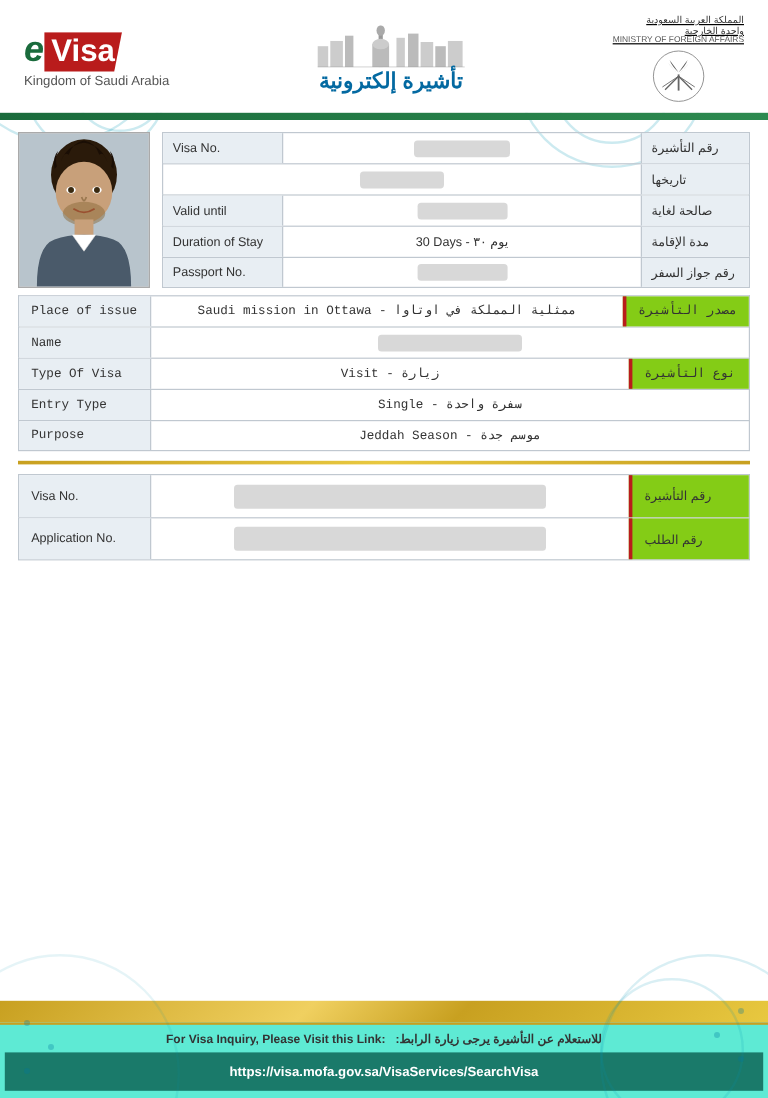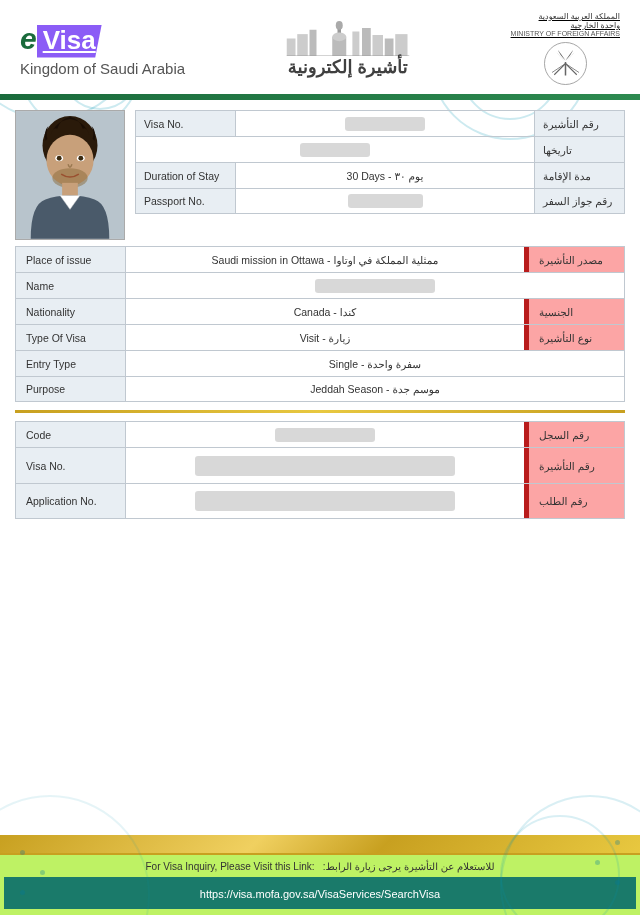--- a/index.html
+++ b/index.html
@@ -58,21 +58,21 @@
       align-items: center;
     }
 
     .city-skyline {
       width: 130px;
       height: 35px;
     }
 
     .arabic-evisa {
       font-size: 18px;
-      color: #404040;
+      color: #0369a1;
       font-weight: bold;
       direction: rtl;
     }
 
     .header-right {
       display: flex;
       flex-direction: column;
       align-items: center;
       gap: 4px;
       text-decoration: underline;
@@ -204,54 +204,56 @@
       flex: 1;
       padding: 3px 10px;
       font-size: 10.5px;
       color: #333;
       display: flex;
       align-items: center;
       justify-content: center;
     }
 
     .full-field-arabic {
-      background: #fca5a5;
+      background: #84cc16;
       padding: 3px 10px;
       font-size: 10.5px;
       color: #333;
       display: flex;
       align-items: center;
       justify-content: flex-end;
       direction: rtl;
       min-width: 100px;
-      border-left: 5px solid #b91c1c;
+      border-left: 3px solid #b91c1c;
     }
 
     .main-table {
       width: 100%;
       margin-bottom: 3px;
+      font-family: Liberation Mono, monospace;
     }
 
     
     .separator {
       height: 3px;
       background: linear-gradient(to right, #c8a020, #e8c840, #c8a020);
       margin: 8px 0;
     }
 
     
     .code-section {
       margin-bottom: 8px;
     }
 
     
     .footer {
-      background: #bef264;
+      background: #5eead4;
       padding: 6px 4px;
       border-top: 2px solid #c8a020;
+      font-weight: bold;
     }
 
     .footer-inquiry {
       text-align: center;
       font-size: 10px;
       color: #333;
       margin-bottom: 5px;
       direction: rtl;
     }
 
@@ -309,23 +311,23 @@
     <div class="network-dot" style="bottom:20px;left:20px;"></div>
     <div class="network-dot" style="bottom:40px;left:40px;"></div>
     <div class="network-dot" style="bottom:60px;left:20px;"></div>
   </div>
 
   <div class="header">
 
     <div class="evisa-logo">
       <div style="display:flex;align-items:baseline;gap:0;">
         <span style="font-size:30px;font-style:italic;font-weight:900;color:#1a6b3c;">e</span>
-        <span style="font-size:26px;font-weight:bold;color:#1a6b3c;background:#8b5cf6;color:white;padding:0 6px 2px;clip-path:polygon(0 0, 100% 0, 90% 100%, 0% 100%);text-decoration:underline;">Visa</span>
-      </div>
-      <div style="font-size:15px;color:#555;margin-top:2px;">Kingdom of Saudi Arabia</div>
+        <span style="font-size:26px;font-weight:bold;color:#1a6b3c;background:#b91c1c;color:white;padding:0 6px 2px;clip-path:polygon(0 0, 100% 0, 90% 100%, 0% 100%);">Visa</span>
+      </div>
+      <div style="font-size:11px;color:#555;margin-top:2px;">Kingdom of Saudi Arabia</div>
     </div>
 
     <div class="header-center">
 
       <svg class="city-skyline" viewBox="0 0 140 40">
 
         <rect x="0" y="20" width="10" height="20" fill="#ccc"></rect>
         <rect x="12" y="15" width="12" height="25" fill="#ccc"></rect>
         <rect x="26" y="10" width="8" height="30" fill="#bbb"></rect>
 
@@ -414,20 +416,27 @@
           <div class="field-arabic">رقم التأشيرة</div>
         </div>
 
         <div class="field-row">
           <div class="field-value">
             <span class="blurred-val" style="width:70px;"></span>
           </div>
           <div class="field-arabic">تاريخها</div>
         </div>
 
+        <div class="field-row">
+          <div class="field-label">Valid until</div>
+          <div class="field-value">
+            <span class="blurred-val" style="width:75px;"></span>
+          </div>
+          <div class="field-arabic">صالحة لغاية</div>
+        </div>
 
         <div class="field-row">
           <div class="field-label">Duration of Stay</div>
           <div class="field-value">30 Days - يوم ٣٠</div>
           <div class="field-arabic">مدة الإقامة</div>
         </div>
 
         <div class="field-row">
           <div class="field-label">Passport No.</div>
           <div class="field-value">
@@ -446,25 +455,20 @@
         <div class="full-field-arabic">مصدر التأشيرة</div>
       </div>
 
       <div class="full-field-row">
         <div class="full-field-label">Name</div>
         <div class="full-field-value">
           <span class="blurred-val" style="width:120px;"></span>
         </div>
       </div>
 
-      <div class="full-field-row">
-        <div class="full-field-label">Nationality</div>
-        <div class="full-field-value">Canada - كندا</div>
-        <div class="full-field-arabic">الجنسية</div>
-      </div>
 
       <div class="full-field-row">
         <div class="full-field-label">Type Of Visa</div>
         <div class="full-field-value">Visit - زيارة</div>
         <div class="full-field-arabic">نوع التأشيرة</div>
       </div>
 
       <div class="full-field-row">
         <div class="full-field-label">Entry Type</div>
         <div class="full-field-value">Single - سفرة واحدة</div>
@@ -473,27 +477,20 @@
       <div class="full-field-row">
         <div class="full-field-label">Purpose</div>
         <div class="full-field-value">Jeddah Season - موسم جدة</div>
       </div>
     </div>
 
     <div class="separator"></div>
 
     <div class="code-section">
 
-      <div class="full-field-row">
-        <div class="full-field-label">Code</div>
-        <div class="full-field-value">
-          <span class="blurred-val" style="width:100px;"></span>
-        </div>
-        <div class="full-field-arabic">رقم السجل</div>
-      </div>
 
       <div class="full-field-row" style="min-height:36px;">
         <div class="full-field-label">Visa No.</div>
         <div class="full-field-value">
           <span class="blurred-val" style="width:260px;height:20px;"></span>
         </div>
         <div class="full-field-arabic">رقم التأشيرة</div>
       </div>
 
       <div class="full-field-row" style="min-height:36px;">

